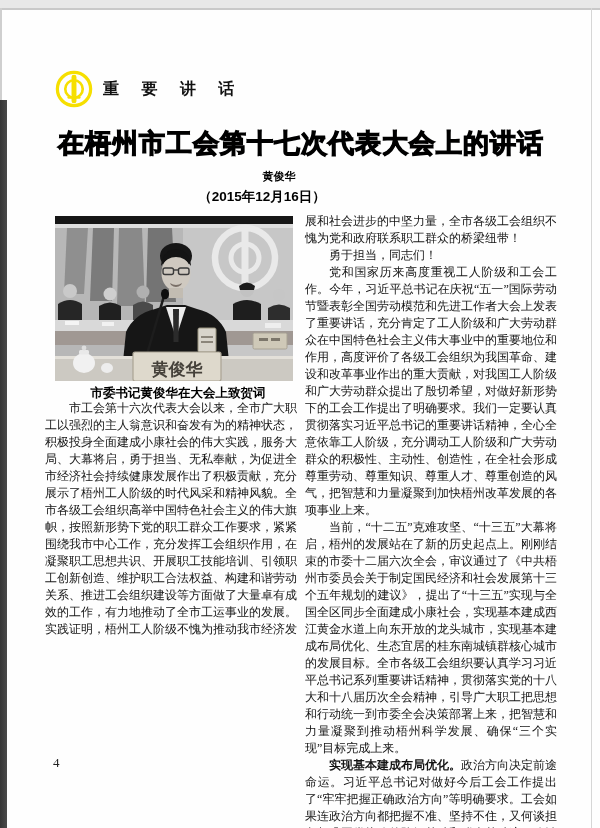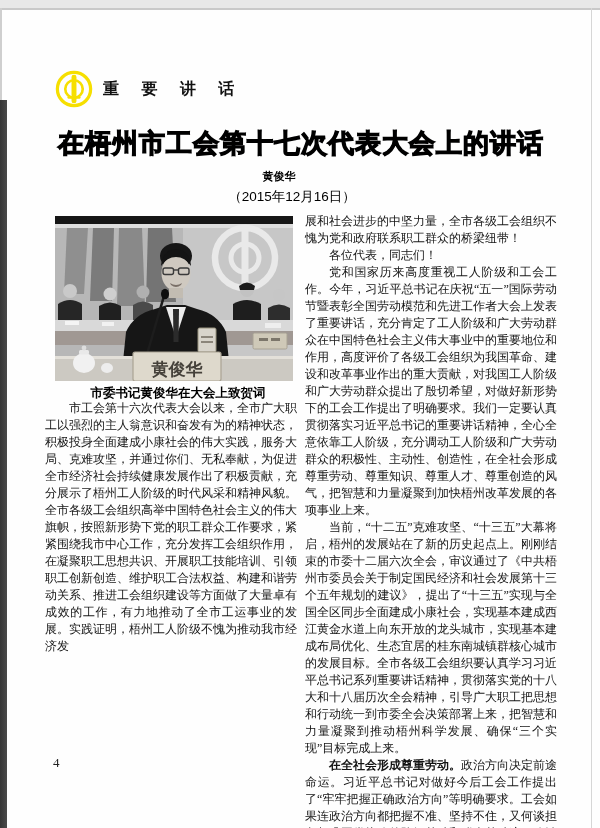--- a/index.html
+++ b/index.html
@@ -30,23 +30,23 @@
     font-family:"Liberation Sans","DejaVu Sans",sans-serif;
     font-weight:900;font-size:26px;letter-spacing:1px;color:#0f172a;
     -webkit-text-stroke:1.2px #000;
   }
   .author{
     position:absolute;left:45px;top:161px;width:468px;text-align:center;
     font-family:"Liberation Sans","DejaVu Sans",sans-serif;
     font-weight:bold;font-size:11px;color:#000;
   }
   .date{
-    position:absolute;left:58px;top:180px;width:468px;text-align:center;
+    position:absolute;left:28px;top:180px;width:468px;text-align:center;
     font-family:"Liberation Sans","DejaVu Sans",sans-serif;
-    font-weight:normal;font-size:13.5px;color:#000;
+    font-weight:bold;font-size:13.5px;color:#000;
   }
   
   .photo-wrap{position:absolute;left:55px;top:208px;width:238px;height:165px;}
   .photo-caption{
     position:absolute;left:59px;top:377px;width:238px;text-align:center;
     font-family:"Liberation Sans","DejaVu Sans",sans-serif;
     font-weight:bold;font-size:12.5px;color:#000;
   }
   
   .col{
@@ -158,26 +158,26 @@
       <circle cx="29" cy="132" r="2.4" fill="#dddddd"></circle>
       <ellipse cx="52" cy="152" rx="6" ry="5" fill="#ededed"></ellipse>
 
       <rect x="78" y="136" width="88" height="29" rx="2" fill="#ded9cc" stroke="#aaa393" stroke-width="1.2"></rect>
       <text x="122" y="159" text-anchor="middle" font-family="Liberation Sans, DejaVu Sans, sans-serif" font-size="17" font-weight="bold" fill="#45413a">黄俊华</text>
     </svg>
   </div>
   <div class="photo-caption">市委书记黄俊华在大会上致贺词</div>
 
   <div class="col col-left">
-    <p class="indent">市工会第十六次代表大会以来，全市广大职工以强烈的主人翁意识和奋发有为的精神状态，积极投身全面建成小康社会的伟大实践，服务大局、克难攻坚，并通过你们、无私奉献，为促进全市经济社会持续健康发展作出了积极贡献，充分展示了梧州工人阶级的时代风采和精神风貌。全市各级工会组织高举中国特色社会主义的伟大旗帜，按照新形势下党的职工群众工作要求，紧紧围绕我市中心工作，充分发挥工会组织作用，在凝聚职工思想共识、开展职工技能培训、引领职工创新创造、维护职工合法权益、构建和谐劳动关系、推进工会组织建设等方面做了大量卓有成效的工作，有力地推动了全市工运事业的发展。实践证明，梧州工人阶级不愧为推动我市经济发</p>
+    <p class="indent">市工会第十六次代表大会以来，全市广大职工以强烈的主人翁意识和奋发有为的精神状态，积极投身全面建成小康社会的伟大实践，服务大局、大幕将启，勇于担当、无私奉献，为促进全市经济社会持续健康发展作出了积极贡献，充分展示了梧州工人阶级的时代风采和精神风貌。全市各级工会组织高举中国特色社会主义的伟大旗帜，按照新形势下党的职工群众工作要求，紧紧围绕我市中心工作，充分发挥工会组织作用，在凝聚职工思想共识、开展职工技能培训、引领职工创新创造、维护职工合法权益、构建和谐劳动关系、推进工会组织建设等方面做了大量卓有成效的工作，有力地推动了全市工运事业的发展。实践证明，梧州工人阶级不愧为推动我市经济发</p>
   </div>
 
   <div class="col col-right">
     <p>展和社会进步的中坚力量，全市各级工会组织不愧为党和政府联系职工群众的桥梁纽带！</p>
-    <p class="indent">各位代表，同志们！</p>
+    <p class="indent">勇于担当，同志们！</p>
     <p class="indent">党和国家历来高度重视工人阶级和工会工作。今年，习近平总书记在庆祝“五一”国际劳动节暨表彰全国劳动模范和先进工作者大会上发表了重要讲话，充分肯定了工人阶级和广大劳动群众在中国特色社会主义伟大事业中的重要地位和作用，高度评价了各级工会组织为我国革命、建设和改革事业作出的重大贡献，对我国工人阶级和广大劳动群众提出了殷切希望，对做好新形势下的工会工作提出了明确要求。我们一定要认真贯彻落实习近平总书记的重要讲话精神，全心全意依靠工人阶级，充分调动工人阶级和广大劳动群众的积极性、主动性、创造性，在全社会形成尊重劳动、尊重知识、尊重人才、尊重创造的风气，把智慧和力量凝聚到加快梧州改革发展的各项事业上来。</p>
     <p class="indent">当前，“十二五”克难攻坚、“十三五”大幕将启，梧州的发展站在了新的历史起点上。刚刚结束的市委十二届六次全会，审议通过了《中共梧州市委员会关于制定国民经济和社会发展第十三个五年规划的建议》，提出了“十三五”实现与全国全区同步全面建成小康社会，实现基本建成西江黄金水道上向东开放的龙头城市，实现基本建成布局优化、生态宜居的桂东南城镇群核心城市的发展目标。全市各级工会组织要认真学习习近平总书记系列重要讲话精神，贯彻落实党的十八大和十八届历次全会精神，引导广大职工把思想和行动统一到市委全会决策部署上来，把智慧和力量凝聚到推动梧州科学发展、确保“三个实现”目标完成上来。</p>
-    <p class="indent"><b class="lead">在全社会形成尊重劳动。</b><span>政治方向决定前途命运。习近平总书记对做好今后工会工作提出了“牢牢把握正确政治方向”等明确要求。工会如果连政治方向都把握不准、坚持不住，又何谈担负起巩固党执政的阶级基础和群众基础这一政治责任？因此，对工会组织来说，能否牢牢把握正确政治方向，不仅关系到工运事业的成败，而且事关党的政</span></p>
+    <p class="indent"><b class="lead">实现基本建成布局优化。</b><span>政治方向决定前途命运。习近平总书记对做好今后工会工作提出了“牢牢把握正确政治方向”等明确要求。工会如果连政治方向都把握不准、坚持不住，又何谈担负起巩固党执政的阶级基础和群众基础这一政治责任？因此，对工会组织来说，能否牢牢把握正确政治方向，不仅关系到工运事业的成败，而且事关党的政</span></p>
   </div>
 
   <div class="page-number">4</div>
 
 </div>
 
 </body></html>

